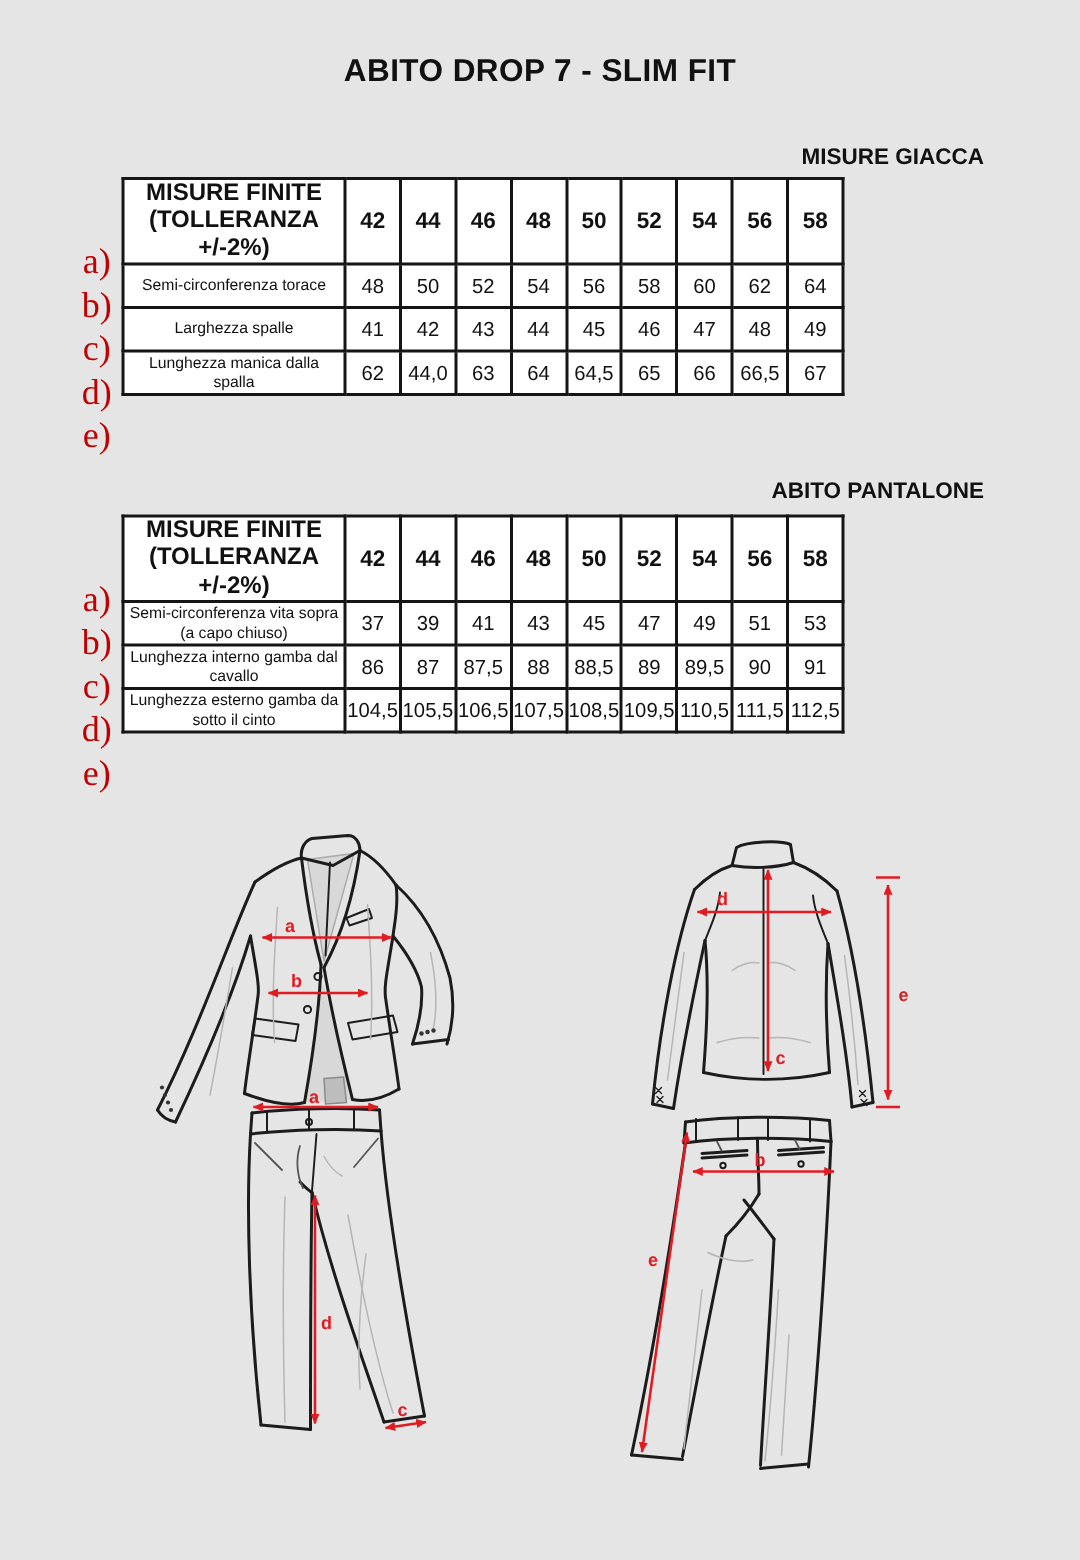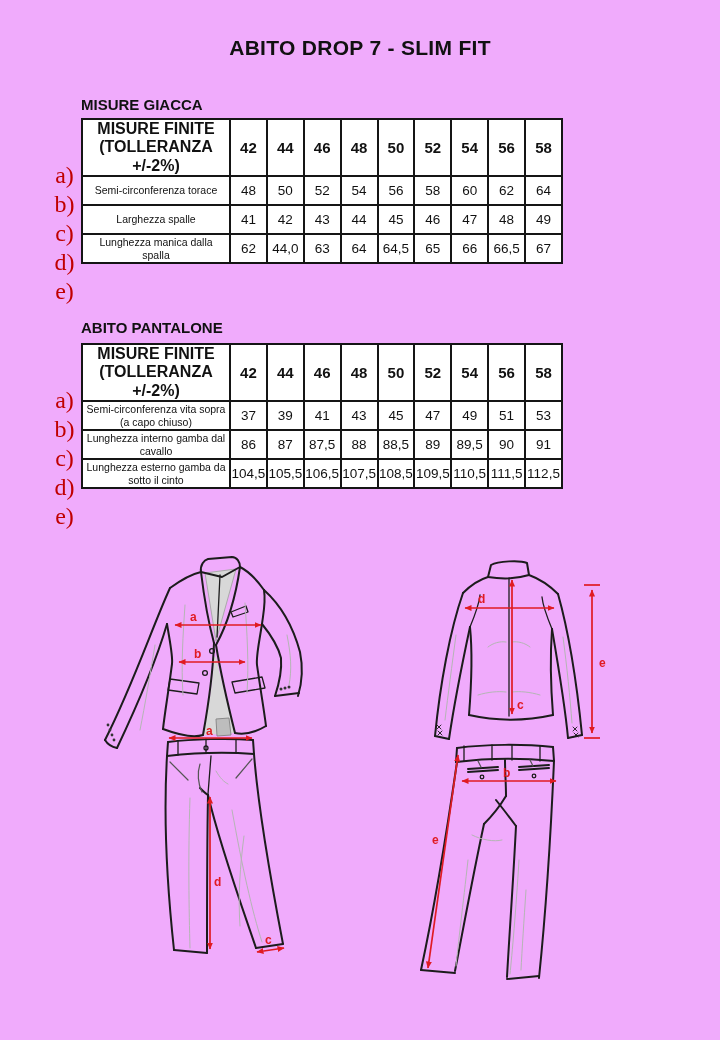--- a/index.html
+++ b/index.html
@@ -1,22 +1,22 @@
 <!DOCTYPE html>
 <html><head>
 <meta charset="utf-8">
 <style>
   *{box-sizing:border-box;margin:0;padding:0}
   html,body{background:#fff}
   body{font-family:"Liberation Sans",sans-serif;color:#111}
-  #page{position:relative;width:720px;height:1040px;background:#f0abfc;overflow:hidden}
+  #page{position:relative;width:720px;height:1040px;background:#e5e5e5;overflow:hidden}
 
   .main-title{position:absolute;left:0;top:36px;width:720px;text-align:center;
     font-size:21px;font-weight:bold;letter-spacing:.3px}
-  .tbl-title{position:absolute;left:81px;width:575px;text-align:left;
+  .tbl-title{position:absolute;left:81px;width:575px;text-align:right;
     font-size:15px;font-weight:bold}
   #jacket-title{top:96px}
   #trousers-title{top:319px}
 
   .tblwrap{position:absolute;left:48px;display:flex}
   #jacket-wrap{top:118px}
   #trousers-wrap{top:343px}
 
   .letters{position:relative;width:33px;flex:0 0 33px}
   .letter{position:absolute;left:0;width:33px;height:29px;line-height:30px;text-align:center;

